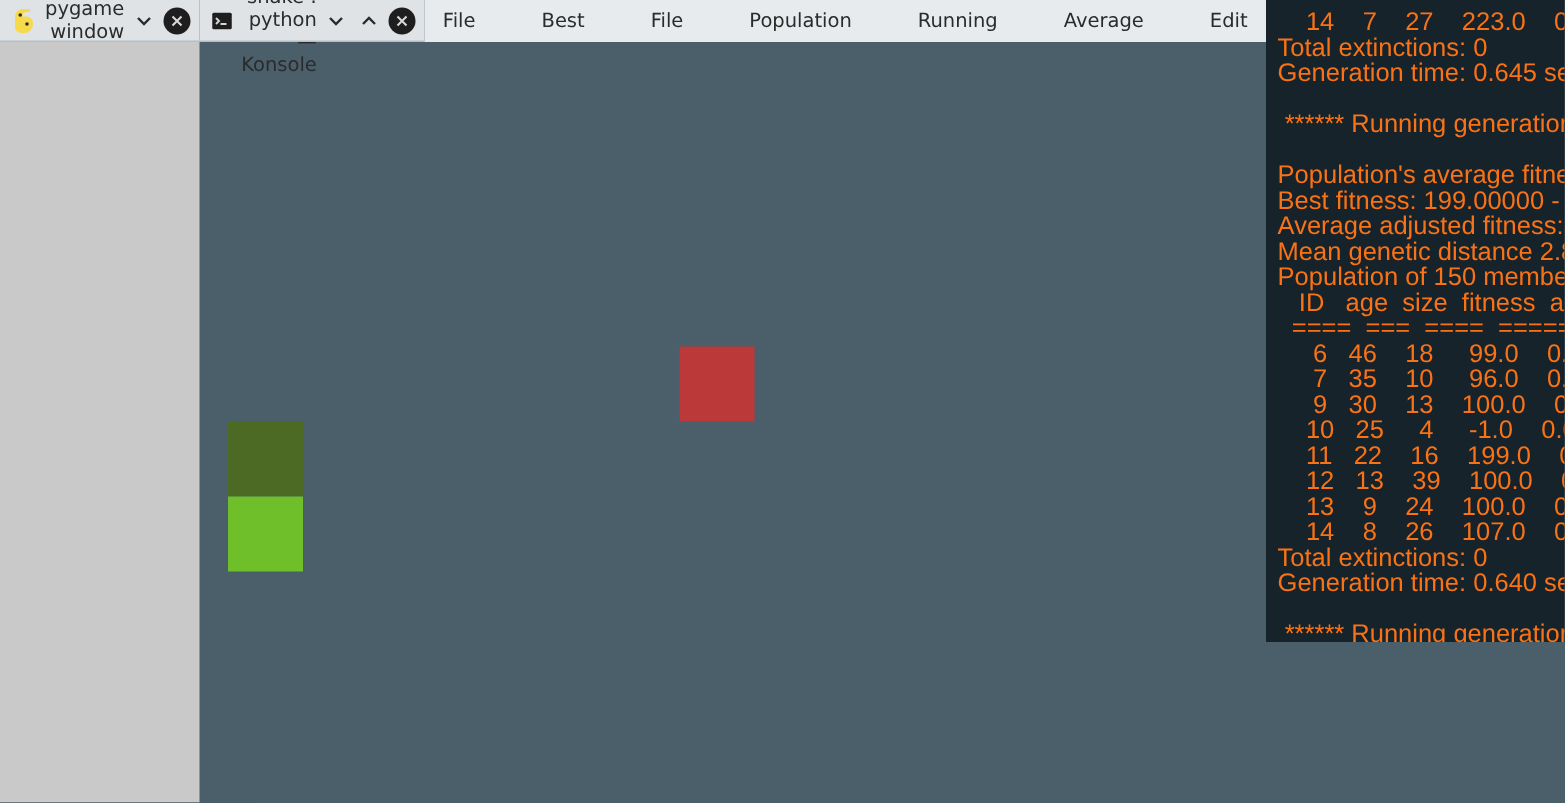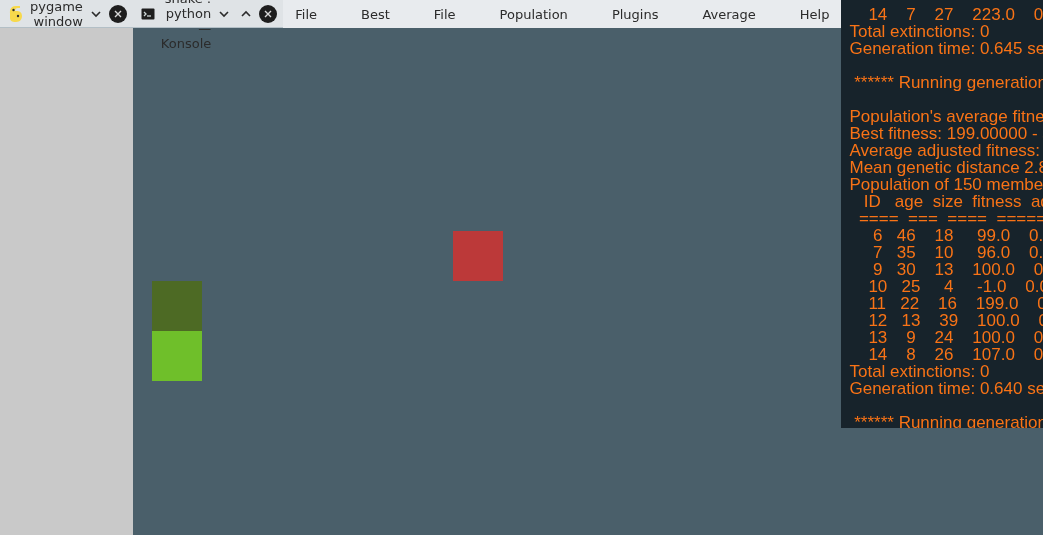--- a/index.html
+++ b/index.html
@@ -172,23 +172,23 @@
           <path d="M1 1 L7 7 M7 1 L1 7" stroke="#d9d9d9" stroke-width="1.4"></path>
         </svg>
     </span>
   </div>
 
   <div class="menubar" id="menubar">
       <span class="menu-item">File</span>
       <span class="menu-item">Best</span>
       <span class="menu-item">File</span>
       <span class="menu-item">Population</span>
-      <span class="menu-item">Plugins</span>
+      <span class="menu-item">Running</span>
       <span class="menu-item">Average</span>
-      <span class="menu-item">Help</span>
+      <span class="menu-item">Edit</span>
     </div>
 
   <div class="terminal-wrap">
     <div class="terminal" id="terminal">    14    7    27    223.0    0.258     0
 Total extinctions: 0
 Generation time: 0.645 sec (0.615 average)
 
  ****** Running generation 93 ****** 
 
 Population's average fitness: 19.65333 stdev: 45.20251

